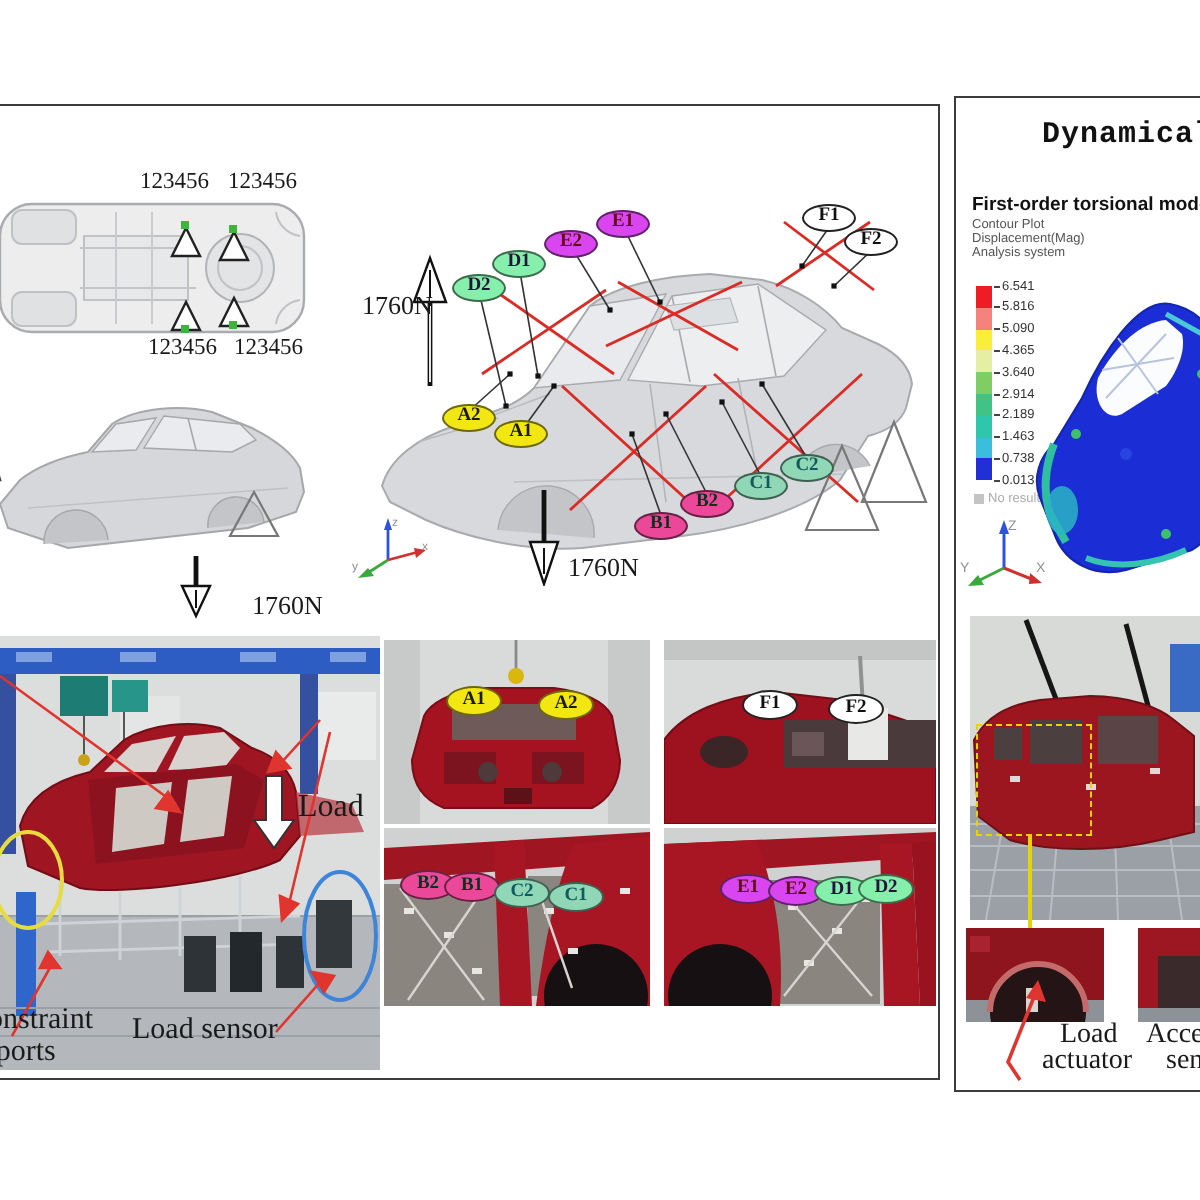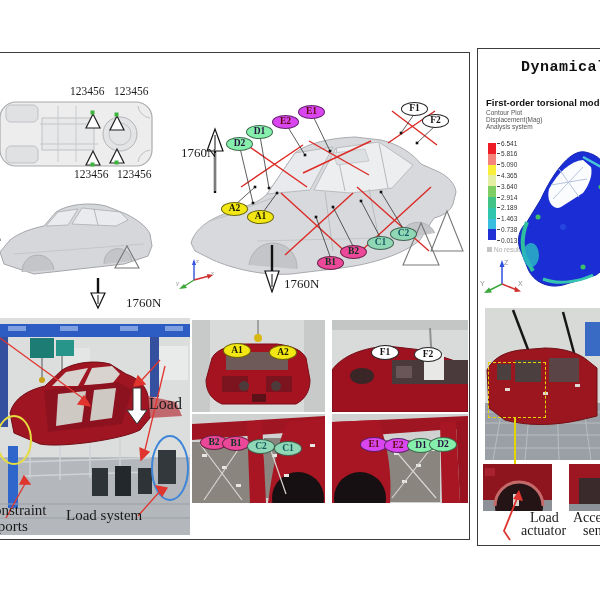--- a/index.html
+++ b/index.html
@@ -269,21 +269,21 @@
         <line x1="138" y1="198" x2="161" y2="172"></line>
           <polygon points="162,178 156,168 167,170"></polygon>
         <line x1="6" y1="200" x2="26" y2="164"></line>
           <polygon points="20,166 30,166 24,158"></polygon>
       </g>
     </svg>
   </div>
   <div class="abs serif" style="left:149px;top:347px;font-size:16px;margin-top:48px;">Load</div>
   <div class="abs serif" style="left:-16px;top:502px;font-size:15px;">Constraint</div>
   <div class="abs serif" style="left:-23px;top:518px;font-size:15px;">supports</div>
-  <div class="abs serif" style="left:66px;top:507px;font-size:15px;">Load system</div>
+  <div class="abs serif" style="left:66px;top:507px;font-size:15px;">Load sensor</div>
 
   <div class="photo" style="left:192px;top:320px;width:133px;height:92px;">
     <svg width="133" height="92" viewBox="0 0 133 92">
       <rect width="133" height="92" fill="#d9dbda"></rect>
       <rect x="0" y="0" width="18" height="92" fill="#c7cac9"></rect>
       <rect x="112" y="0" width="21" height="92" fill="#c7cac9"></rect>
       <line x1="66" y1="0" x2="66" y2="16" stroke="#8a8a8a" stroke-width="1.4"></line>
       <circle cx="66" cy="18" r="4" fill="#d8b80f"></circle>
       <path d="M20,38 C24,30 36,26 48,24 L85,24 C100,26 110,30 114,38 L118,60 C118,72 112,80 104,84 L30,84 C20,80 14,72 14,60 Z" fill="#a61320" stroke="#7c0d18"></path>
       <rect x="34" y="32" width="62" height="18" fill="#6e5a58"></rect>

